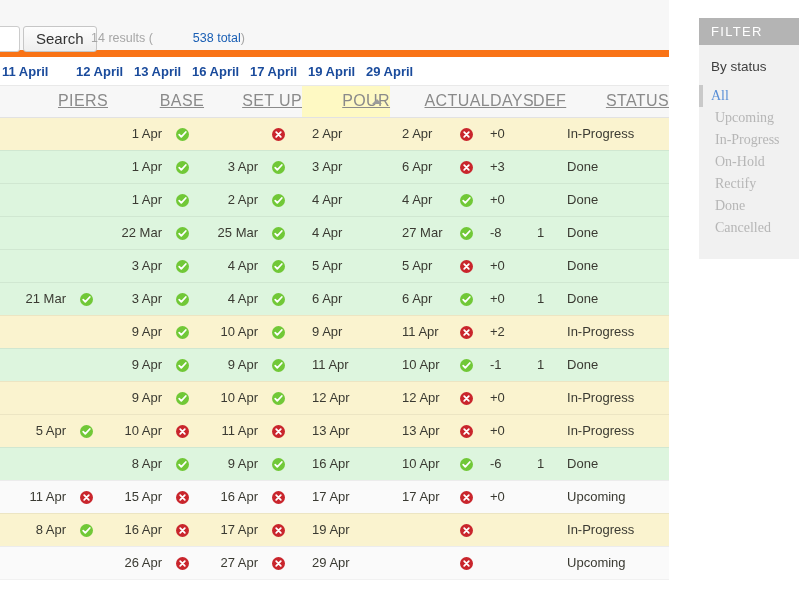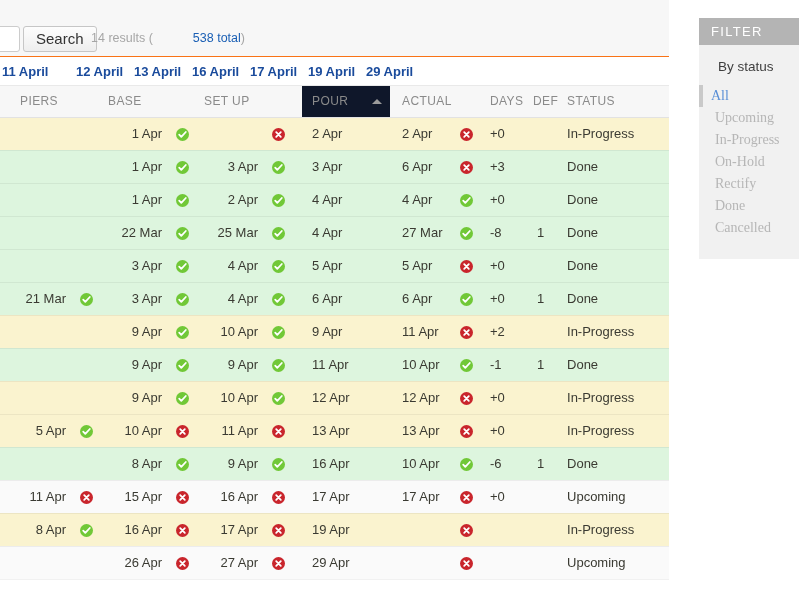--- a/index.html
+++ b/index.html
@@ -27,21 +27,21 @@
     height: 600px;
     background: #ffffff;
     overflow: hidden;
   }
 
   
   #search-bar {
     position: relative;
     height: 57px;
     background: #f7f7f7;
-    border-bottom: 1px solid #f97316;
+    border-bottom: 7px solid #f97316;
     box-sizing: border-box;
   }
   #search-input {
     position: absolute;
     left: -50px;
     top: 26px;
     width: 70px;
     height: 26px;
     box-sizing: border-box;
     border: 1px solid #cccccc;
@@ -122,31 +122,32 @@
   #grid col.c-actual  { width: 62px; }
   #grid col.c-actualt { width: 38px; }
   #grid col.c-days    { width: 43px; }
   #grid col.c-def     { width: 32px; }
   #grid col.c-status  { width: 104px; }
 
   #grid thead th {
     height: 31px;
     background: #f7f7f7;
     border-bottom: 1px solid #e2e2e2;
-    font-size: 12px;
+    font-size: 16px;
     font-weight: normal;
     color: #8a8a8a;
     letter-spacing: 0.4px;
-    text-align: left;
+    text-align: right;
     padding: 0;
     vertical-align: middle;
     box-sizing: border-box;
+    text-decoration: underline;
   }
   #grid thead th.sorted {
-    background: #0f172a;
+    background: #fef9c3;
   }
   .th-piers  { padding-left: 20px !important; }
   .th-base   { padding-left: 0 !important; }
   .th-setup  { padding-left: 0 !important; }
   .th-pour   { padding-left: 10px !important; position: relative; }
   .th-actual { padding-left: 12px !important; }
   .th-days   { padding-left: 0 !important; }
   .th-def    { padding-left: 0 !important; }
   .th-status { padding-left: 2px !important; }
 
@@ -215,21 +216,21 @@
     padding-left: 12px;
     box-sizing: border-box;
   }
   #filter-body {
     padding: 14px 0 20px 0;
     background: #f1f1f1;
   }
   #filter-group-title {
     font-size: 13.5px;
     color: #3e3e3e;
-    padding-left: 19px;
+    padding-left: 12px;
     padding-bottom: 11px;
   }
   .filter-item {
     font-size: 14px;
     color: #b6b6b6;
     line-height: 22px;
     padding-left: 12px;
     border-left: 4px solid transparent;
     box-sizing: border-box;
     cursor: pointer;

